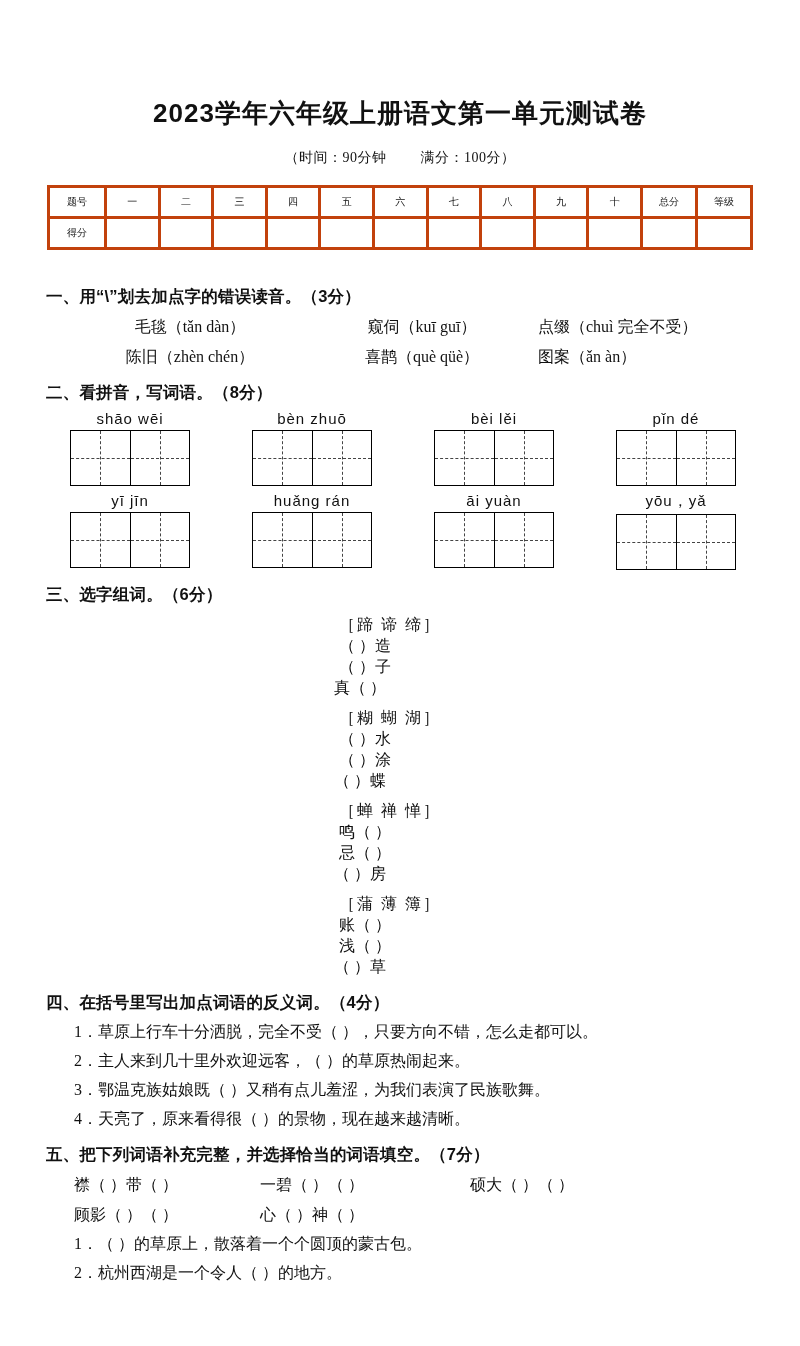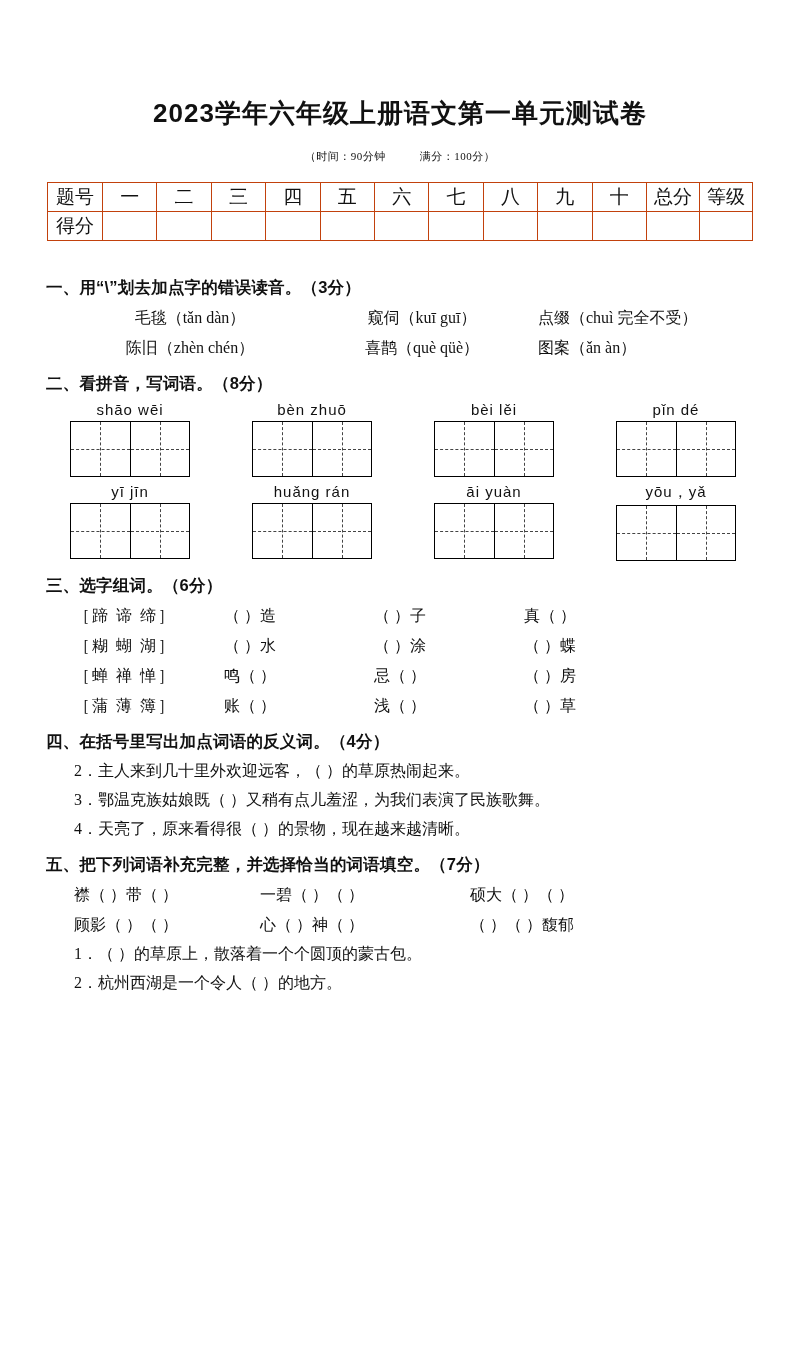--- a/index.html
+++ b/index.html
@@ -25,41 +25,41 @@
   .title {
     text-align: center;
     font-size: 26px;
     font-weight: bold;
     letter-spacing: 1px;
     margin-top: 96px;
     font-family: "Liberation Sans", sans-serif;
   }
   .subtitle {
     text-align: center;
-    font-size: 11px;
+    font-size: 14px;
     margin-top: 18px;
     letter-spacing: 0.5px;
   }
   .subtitle .gap { display:inline-block; width: 34px; }
 
   
   .score-table-wrap {
     margin: 18px auto 0 auto;
     width: 706px;
   }
   table.score-table {
     border-collapse: collapse;
     width: 100%;
     table-layout: fixed;
   }
   table.score-table td {
-    border: 1px solid #c2410c;
+    border: 3px solid #c2410c;
     height: 28px;
     text-align: center;
-    font-size: 19px;
+    font-size: 10px;
     padding: 0;
   }
   table.score-table td.lbl { width: 54px; }
   table.score-table td.wide { width: 52px; }
 
   
   .content {
     margin: 12px 46px;
     padding-top: 10px;
   }
@@ -124,20 +124,21 @@
     border-left: 1px dashed #444;
   }
 
   
   .q3row {
     display: flex;
     padding-left: 28px;
     margin-top: 9px;
     font-size: 16px;
     align-items: center;
+    flex-direction: column;
   }
   .brackets { width: 150px; letter-spacing: 2px; }
   .q3cell { width: 150px; }
   .q3cell.w2 { width: 160px; }
 
   
   .q5row {
     display: flex;
     padding-left: 28px;
     margin-top: 9px;
@@ -295,32 +296,32 @@
       <span class="q3cell w2">（    ）房</span>
     </div>
     <div class="q3row">
       <span class="brackets">［蒲  薄  簿］</span>
       <span class="q3cell">账（    ）</span>
       <span class="q3cell">浅（    ）</span>
       <span class="q3cell w2">（    ）草</span>
     </div>
 
     <div class="sec-head">四、在括号里写出加点词语的反义词。（4分）</div>
+    <div class="qline">1．草原上行车十分洒脱，完全不受（        ），只要方向不错，怎么走都可以。</div>
     <div class="qline">2．主人来到几十里外欢迎远客，（        ）的草原热闹起来。</div>
     <div class="qline">3．鄂温克族姑娘既（        ）又稍有点儿羞涩，为我们表演了民族歌舞。</div>
     <div class="qline">4．天亮了，原来看得很（        ）的景物，现在越来越清晰。</div>
 
     <div class="sec-head">五、把下列词语补充完整，并选择恰当的词语填空。（7分）</div>
     <div class="q5row">
       <span class="q5cell">襟（    ）带（    ）</span>
       <span class="q5cell w">一碧（    ）（    ）</span>
       <span class="q5cell w">硕大（    ）（    ）</span>
     </div>
     <div class="q5row">
       <span class="q5cell">顾影（    ）（    ）</span>
       <span class="q5cell w">心（    ）神（    ）</span>
-      <span class="q5cell w">（    ）（    ）馥郁</span>
     </div>
     <div class="qline">1．（            ）的草原上，散落着一个个圆顶的蒙古包。</div>
     <div class="qline">2．杭州西湖是一个令人（            ）的地方。</div>
 
   </div>
 </div>
 
 </body></html>

